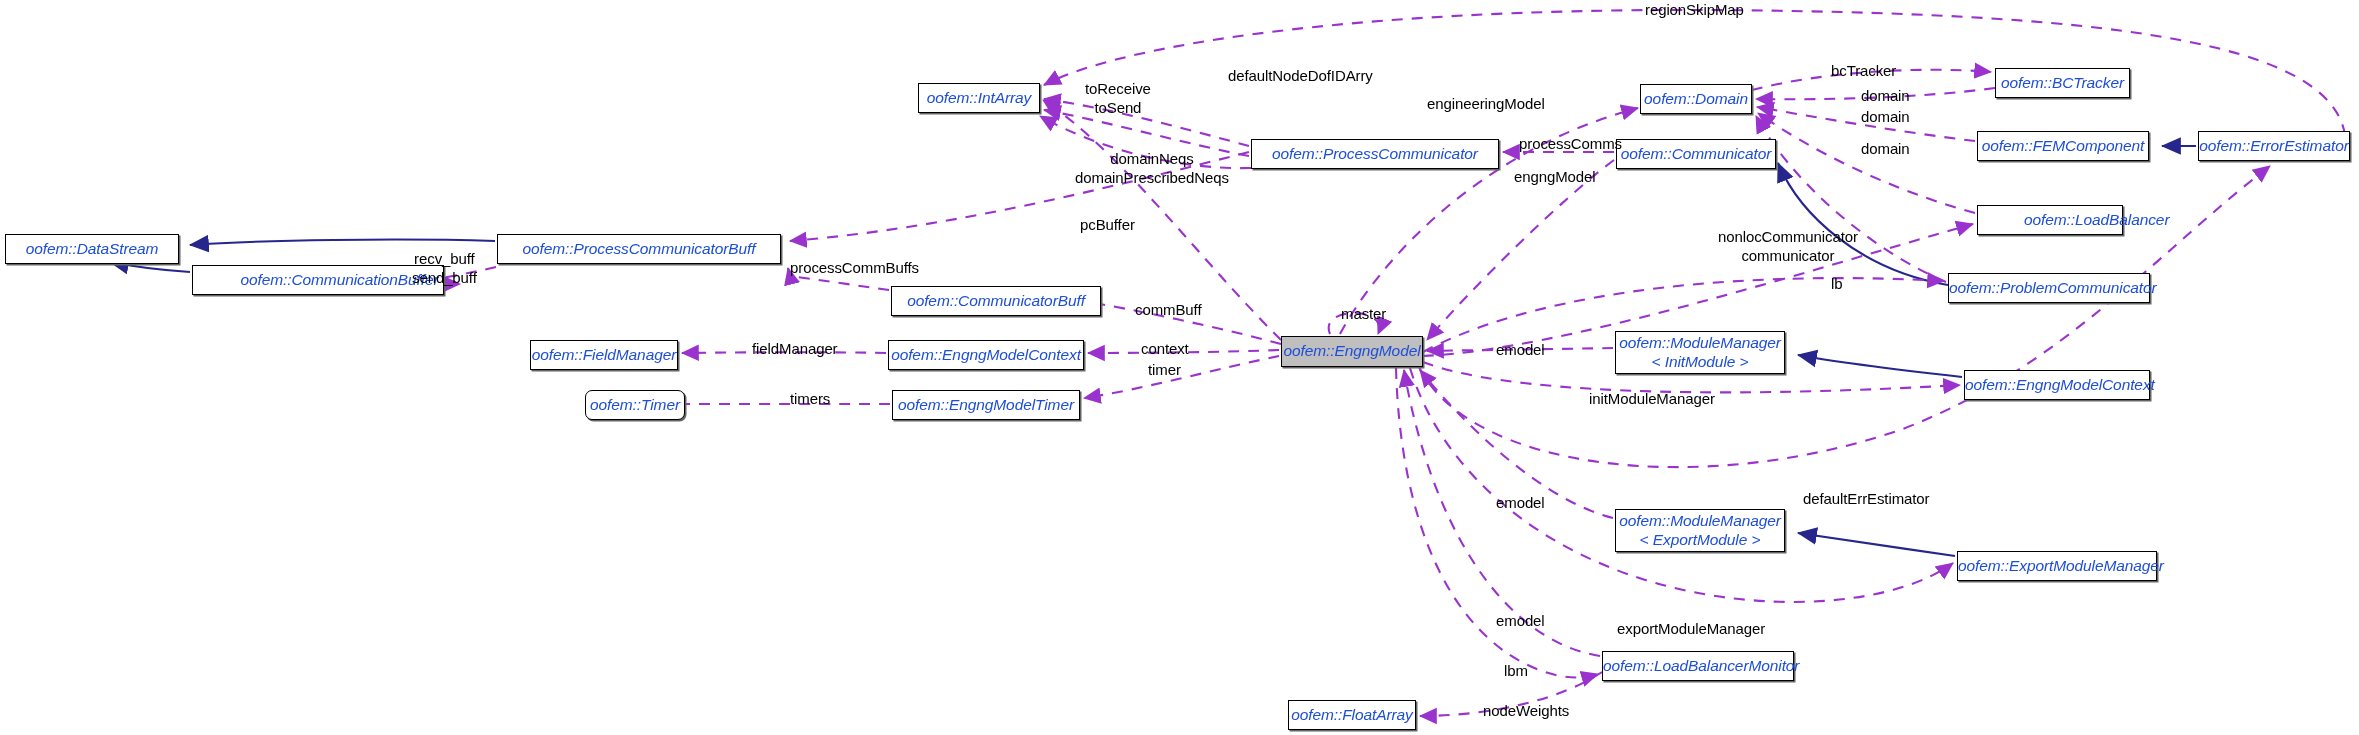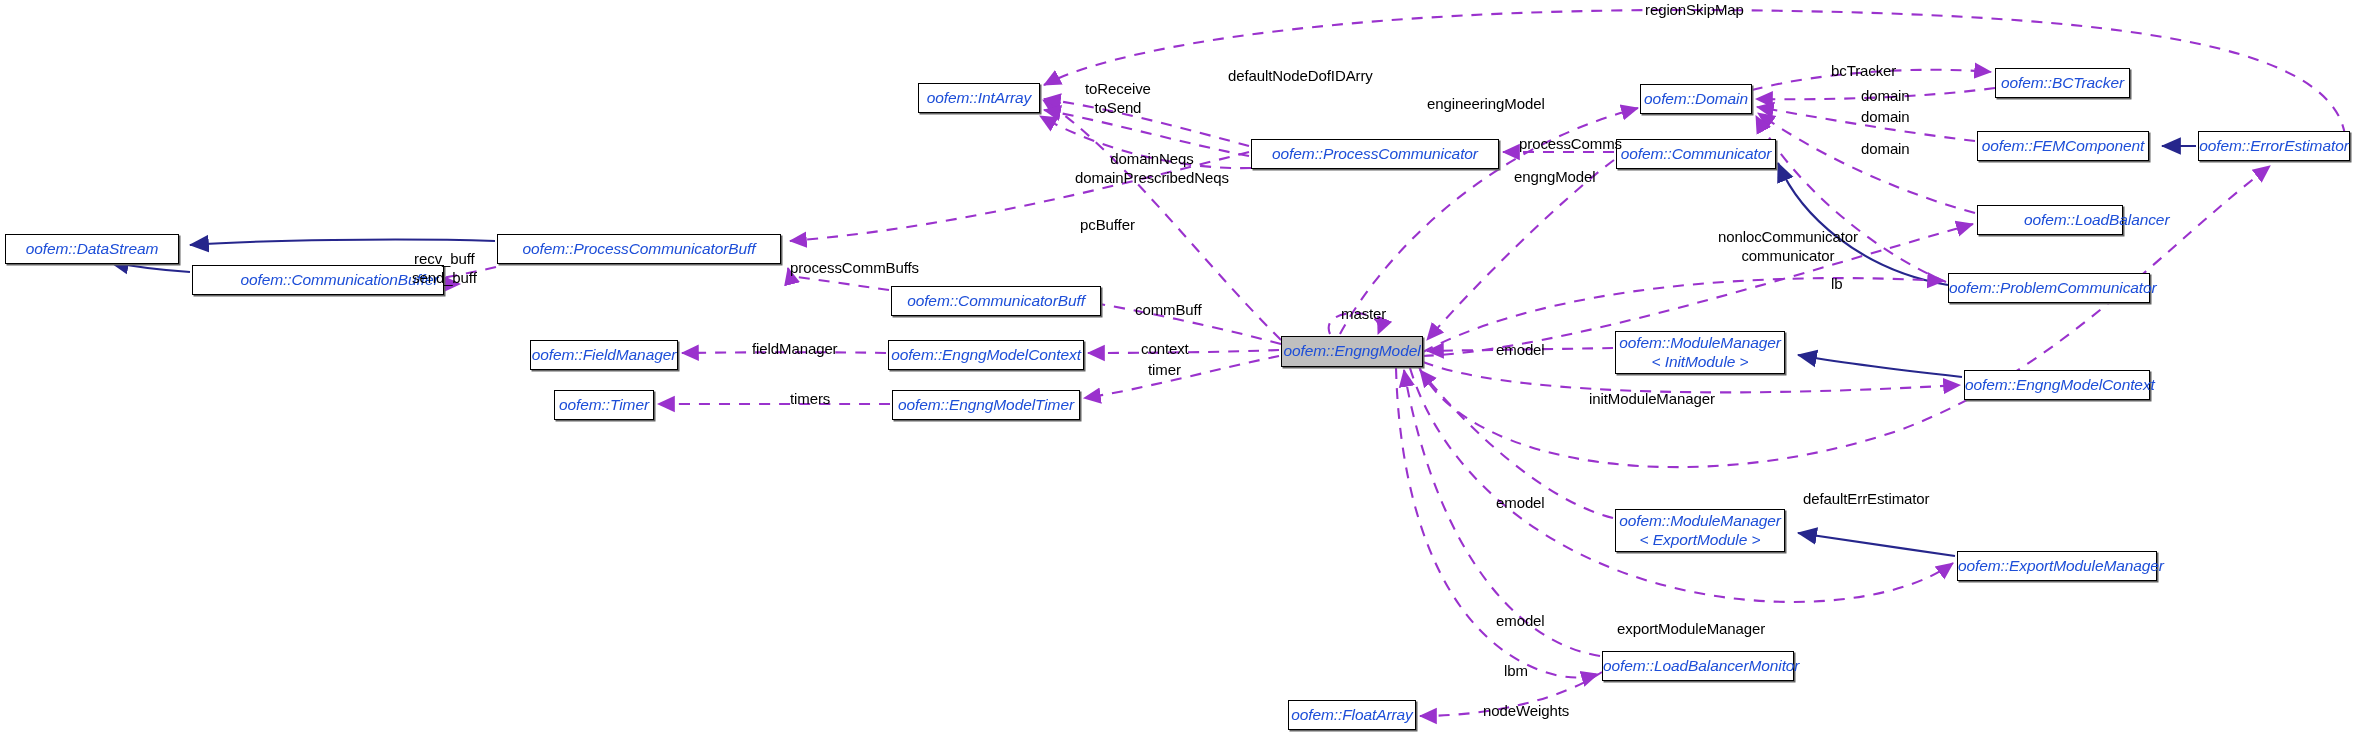--- a/index.html
+++ b/index.html
@@ -154,21 +154,21 @@
   </svg>
 
   <div id="nodes">
       <div class="node" style="left: 5px; top: 234px; width: 174px; height: 30px;"><span class="nlabel">oofem::DataStream</span></div>
       <div class="node" style="left: 192px; top: 265px; width: 252px; height: 30px; padding-left: 43px;"><span class="nlabel">oofem::CommunicationBuffer</span></div>
       <div class="node" style="left: 497px; top: 234px; width: 284px; height: 30px;"><span class="nlabel">oofem::ProcessCommunicatorBuff</span></div>
       <div class="node" style="left: 918px; top: 83px; width: 122px; height: 30px;"><span class="nlabel">oofem::IntArray</span></div>
       <div class="node" style="left: 1251px; top: 139px; width: 248px; height: 30px;"><span class="nlabel">oofem::ProcessCommunicator</span></div>
       <div class="node" style="left: 891px; top: 286px; width: 210px; height: 30px;"><span class="nlabel">oofem::CommunicatorBuff</span></div>
       <div class="node" style="left: 530px; top: 340px; width: 148px; height: 30px;"><span class="nlabel">oofem::FieldManager</span></div>
-      <div class="node" style="left: 554px; top: 390px; width: 100px; height: 30px;"><span class="nlabel">oofem::Timer</span></div>
+      <div class="node" style="left: 585px; top: 390px; width: 100px; height: 30px; border-radius: 7px;"><span class="nlabel">oofem::Timer</span></div>
       <div class="node" style="left: 888px; top: 340px; width: 196px; height: 30px;"><span class="nlabel">oofem::EngngModelContext</span></div>
       <div class="node" style="left: 892px; top: 390px; width: 188px; height: 30px;"><span class="nlabel">oofem::EngngModelTimer</span></div>
       <div class="node highlight" style="left: 1281px; top: 336px; width: 142px; height: 31px;"><span class="nlabel">oofem::EngngModel</span></div>
       <div class="node" style="left: 1640px; top: 84px; width: 112px; height: 30px;"><span class="nlabel">oofem::Domain</span></div>
       <div class="node" style="left: 1616px; top: 139px; width: 160px; height: 30px;"><span class="nlabel">oofem::Communicator</span></div>
       <div class="node" style="left: 1995px; top: 68px; width: 135px; height: 30px;"><span class="nlabel">oofem::BCTracker</span></div>
       <div class="node" style="left: 1977px; top: 131px; width: 172px; height: 30px;"><span class="nlabel">oofem::FEMComponent</span></div>
       <div class="node" style="left: 2198px; top: 131px; width: 152px; height: 30px;"><span class="nlabel">oofem::ErrorEstimator</span></div>
       <div class="node" style="left: 1977px; top: 205px; width: 146px; height: 30px; padding-left: 46px;"><span class="nlabel">oofem::LoadBalancer</span></div>
       <div class="node" style="left: 1948px; top: 273px; width: 202px; height: 30px;"><span class="nlabel">oofem::ProblemCommunicator</span></div>

